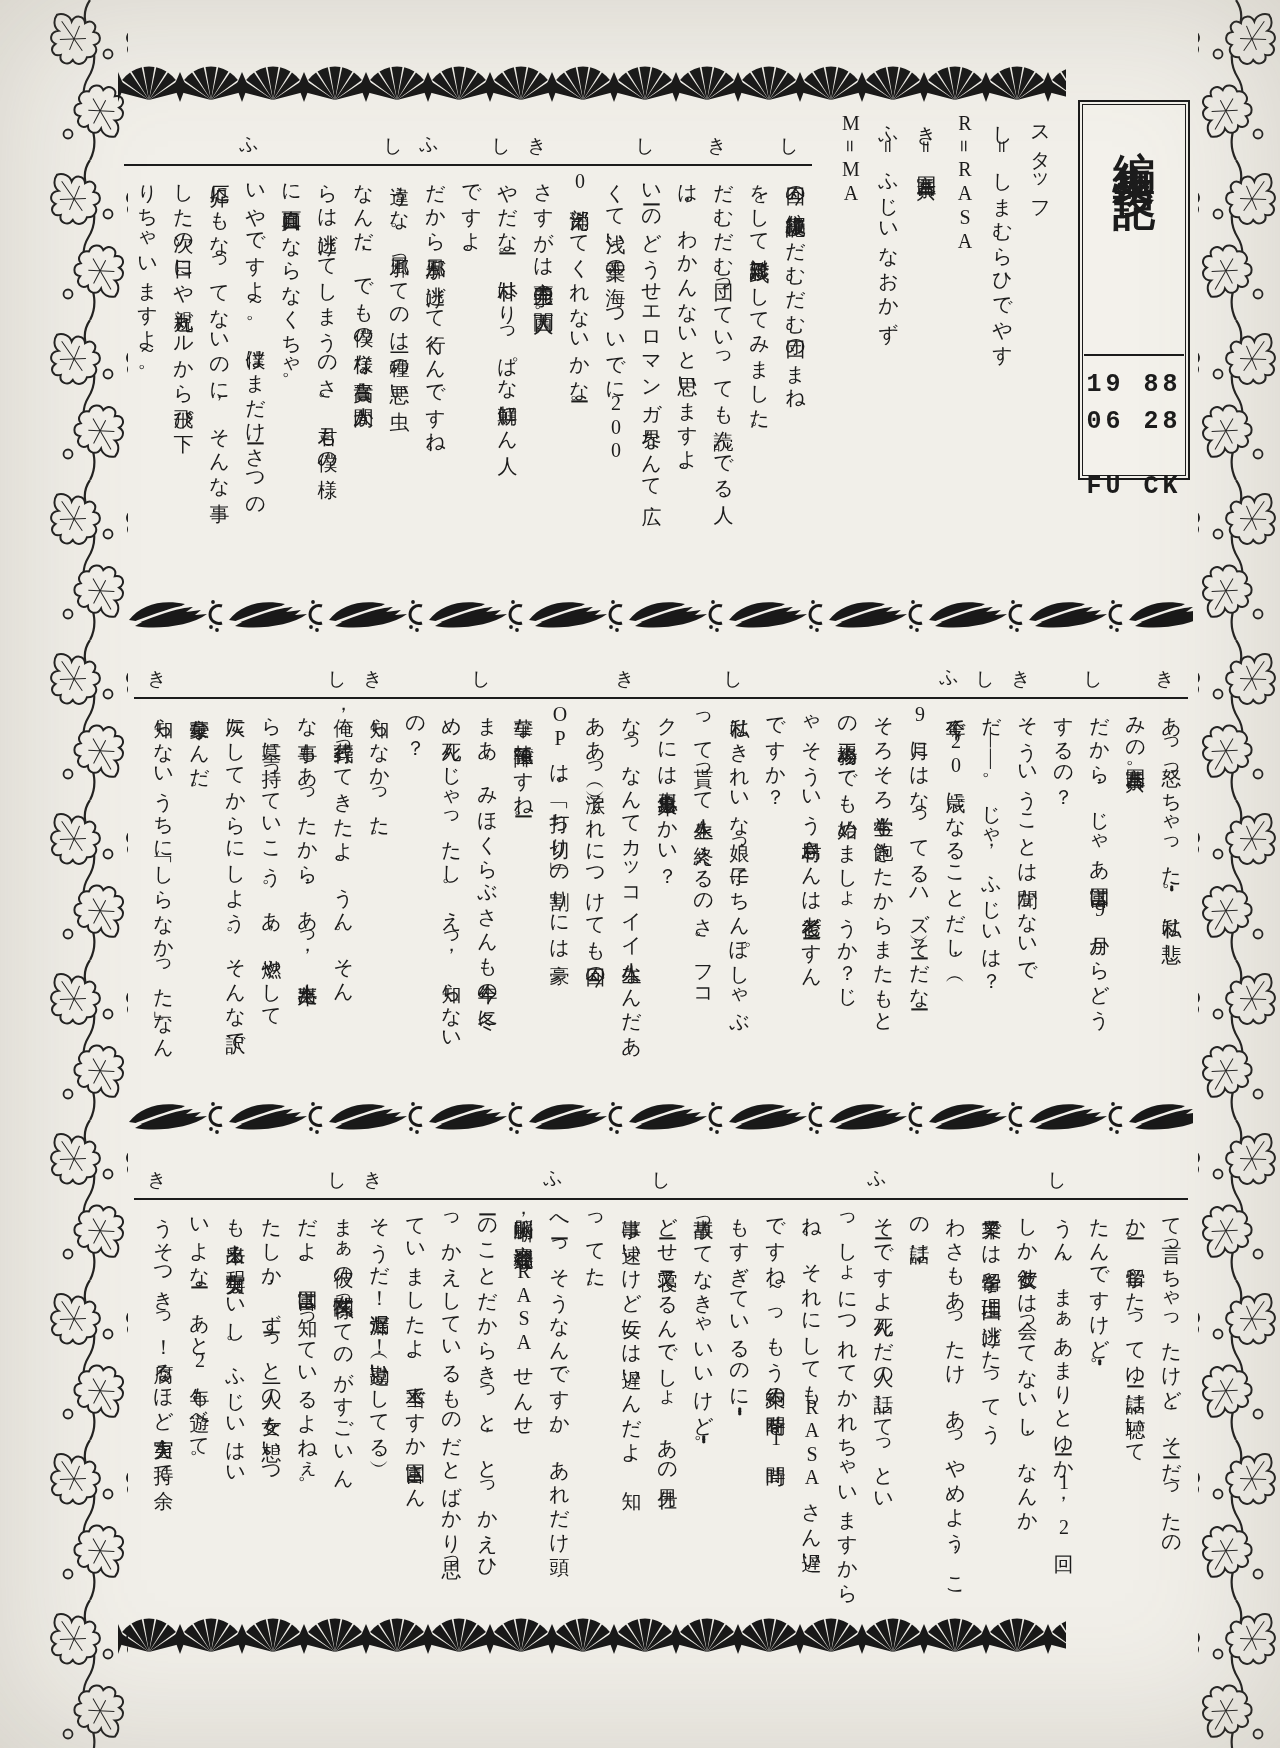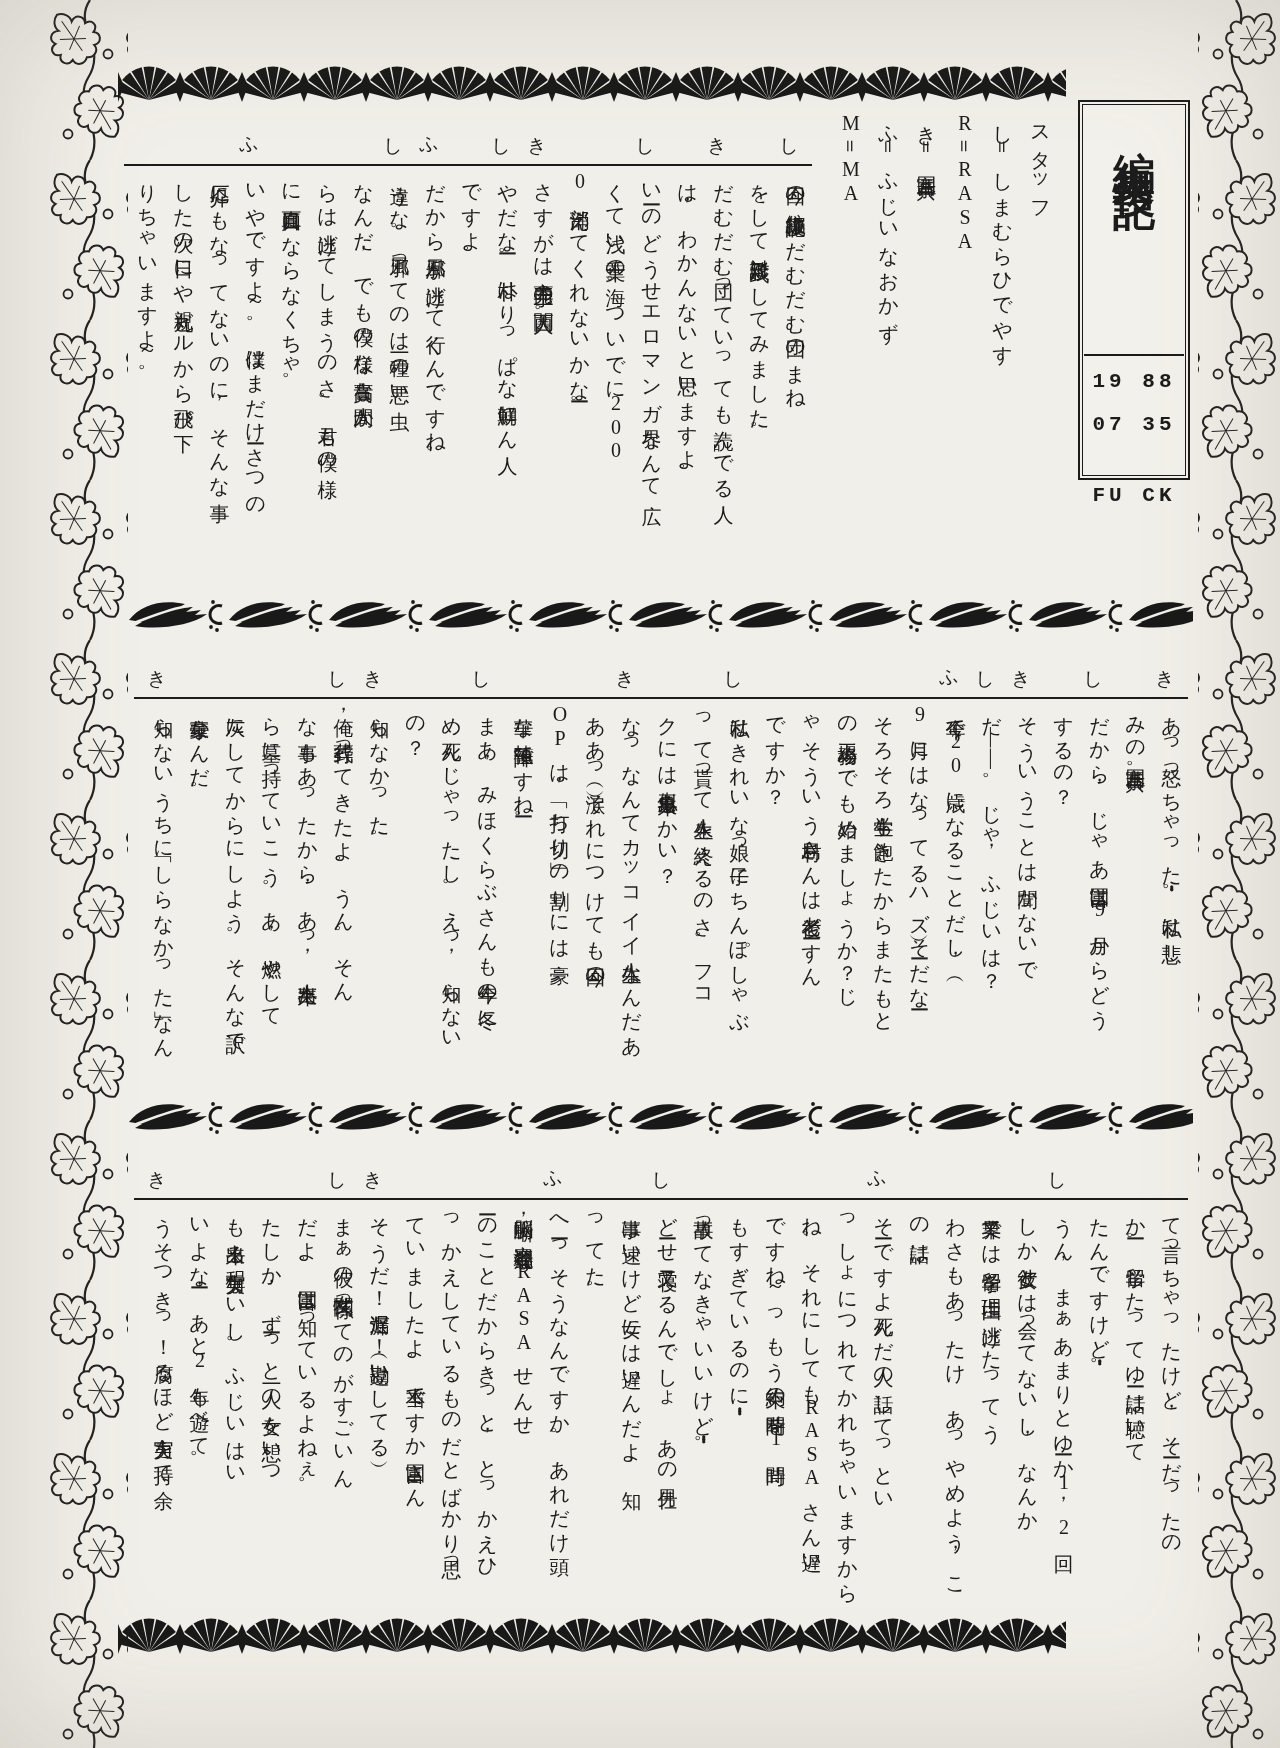--- a/index.html
+++ b/index.html
@@ -10,22 +10,22 @@
   svg.decor{position:absolute;display:block;}
   
   .title-box{position:absolute;left:1078px;top:100px;width:112px;height:380px;
         border:2px solid #1b1b1b;background:#f3f1eb;box-sizing:border-box;}
   .title-box::before{content:"";position:absolute;inset:2px;border:1px solid #1b1b1b;pointer-events:none;}
   .tb-title{position:absolute;top:16px;left:50%;transform:translateX(-50%);
         writing-mode:vertical-rl;text-orientation:upright;
         font-size:42px;font-weight:700;letter-spacing:12px;white-space:nowrap;}
   .tb-sep{position:absolute;left:4px;right:4px;top:252px;height:2px;background:#1b1b1b;}
   .tb-dates{position:absolute;left:0;right:0;top:268px;display:flex;flex-direction:column;
-        align-items:center;gap:20px;font-family:"Liberation Mono","DejaVu Sans Mono",monospace;
-        font-size:21px;font-weight:700;letter-spacing:4px;}
+        align-items:center;gap:8px;font-family:"Liberation Mono","DejaVu Sans Mono",monospace;
+        font-size:25px;font-weight:700;letter-spacing:4px;}
   .tb-dates .gap{margin-top:28px;}
   
   .vsec{position:absolute;writing-mode:vertical-rl;text-orientation:mixed;
         font-size:20px;letter-spacing:1.5px;line-height:36px;white-space:nowrap;}
   .up{text-orientation:upright;}
   .staff{line-height:38px;letter-spacing:2px;}
   .utt{position:relative;padding-top:58px;display:block;}
   .utt-label{position:absolute;top:12px;right:7px;font-size:19px;}
   .utt-text{white-space:nowrap;}
   .vrule{position:absolute;top:52px;left:2px;right:2px;height:2px;background:#1c1c1c;}
@@ -90,21 +90,21 @@
   </svg>
   <svg class="decor" style="left:125px;top:1098px" width="1068" height="38">
     <rect width="1068" height="38" fill="url(#hollyPat)"></rect>
   </svg>
 
   <div class="title-box">
     <div class="tb-title">編集後記</div>
     <div class="tb-sep"></div>
     <div class="tb-dates">
       <span>19 88</span>
-      <span>07 35</span>
+      <span>06 28</span>
       <span class="gap">FU CK</span>
     </div>
   </div>
 
   <div class="vsec staff" style="left:828px;top:112px;width:232px;height:310px">スタッフ<br>し＝しまむらひでやす<br><span class="up">R</span>＝<span class="up">RASA</span><br>き＝富国恭兵<br>ふ＝ふじいなおかず<br><span class="up">M</span>＝<span class="up">MA</span></div>
 
   <div class="vsec" style="left:122px;top:112px;width:692px;height:430px">
     <div class="vrule"></div>
   <div class="utt">
         <span class="utt-label">し</span>

